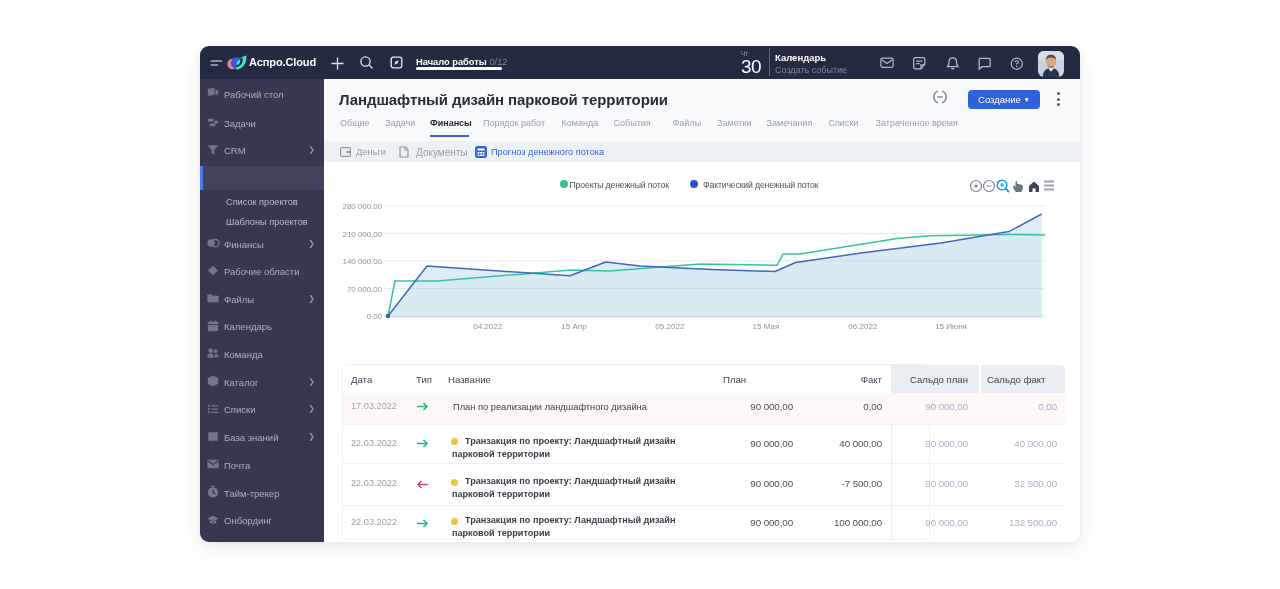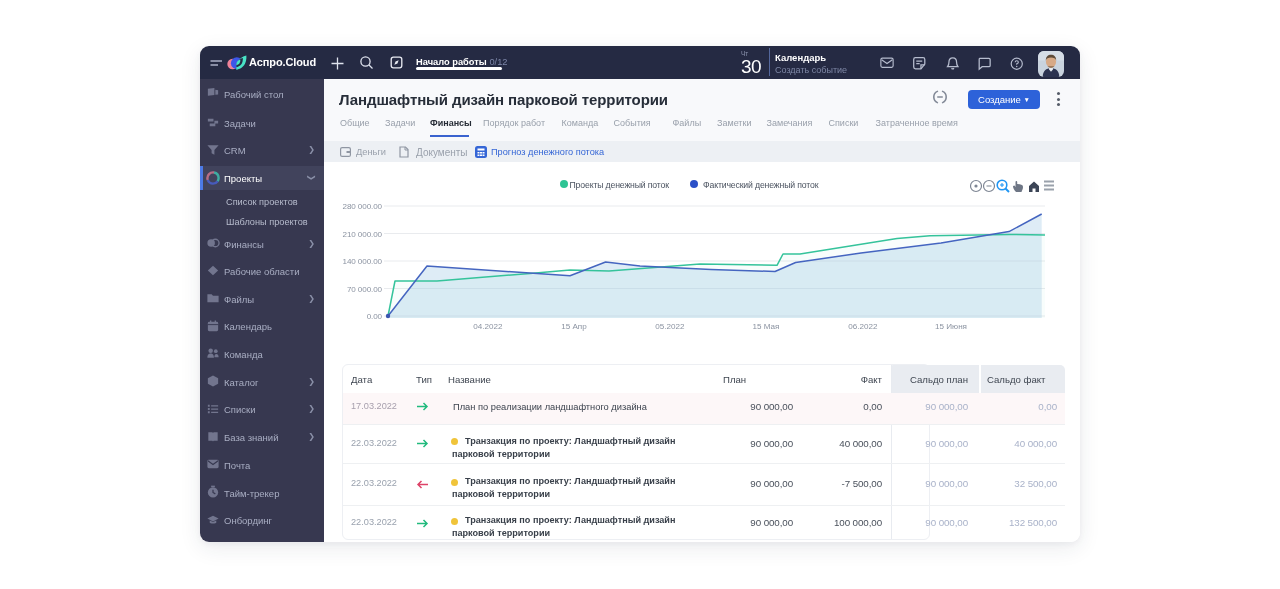--- a/index.html
+++ b/index.html
@@ -122,29 +122,20 @@
       </div>
     <div class="mi" style="top:57px">
         <svg class="ic" viewBox="0 0 15 15">
           <path d="M1.5 2.5 H13.5 L9 7.5 V12.5 L6 11 V7.5 Z" fill="#8e93ac"></path>
         </svg>
         <div class="tx">CRM</div>
         <div class="ch">❯</div>
       </div>
     <div class="abs" style="left:0;top:87px;width:124px;height:23.5px;background:#41435c"></div>
     <div class="abs" style="left:0;top:87px;width:2.5px;height:23.5px;background:#4c7ae6"></div>
-    <div class="mi" style="top:85px">
-        <svg class="ic" viewBox="0 0 15 15">
-          <circle cx="7.5" cy="7.5" r="6" fill="none" stroke="#3ddec2" stroke-width="2.6" stroke-dasharray="12.6 25.1" stroke-dashoffset="9"></circle>
-          <circle cx="7.5" cy="7.5" r="6" fill="none" stroke="#4a67ea" stroke-width="2.6" stroke-dasharray="12.6 25.1" stroke-dashoffset="-3.6"></circle>
-          <circle cx="7.5" cy="7.5" r="6" fill="none" stroke="#ef8299" stroke-width="2.6" stroke-dasharray="12.6 25.1" stroke-dashoffset="-16.2"></circle>
-        </svg>
-        <div class="tx" style="color:#fff">Проекты</div>
-        <div class="ch" style="top:9px;transform:rotate(90deg)">❯</div>
-      </div>
     <div class="smi" style="top:118px">Список проектов</div>
     <div class="smi" style="top:138px">Шаблоны проектов</div>
     <div class="mi" style="top:150.5px">
         <svg class="ic" viewBox="0 0 15 15">
           <circle cx="5.5" cy="7.5" r="4" fill="#8e93ac"></circle>
           <circle cx="10" cy="7.5" r="4" fill="none" stroke="#8e93ac" stroke-width="1.4"></circle>
         </svg>
         <div class="tx">Финансы</div>
         <div class="ch">❯</div>
       </div>

